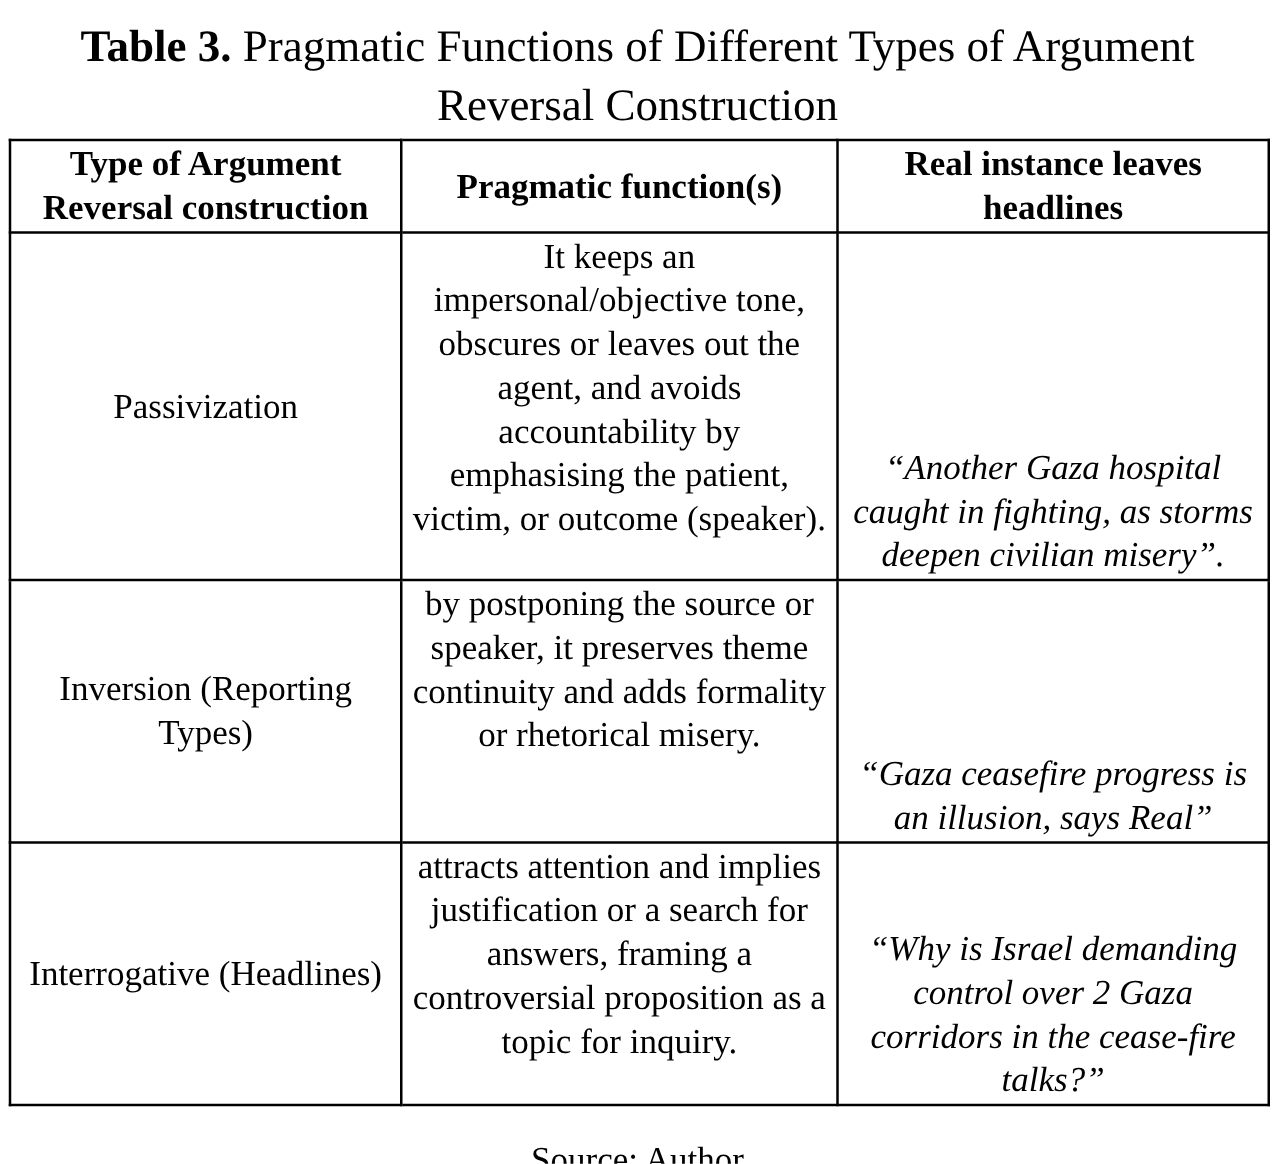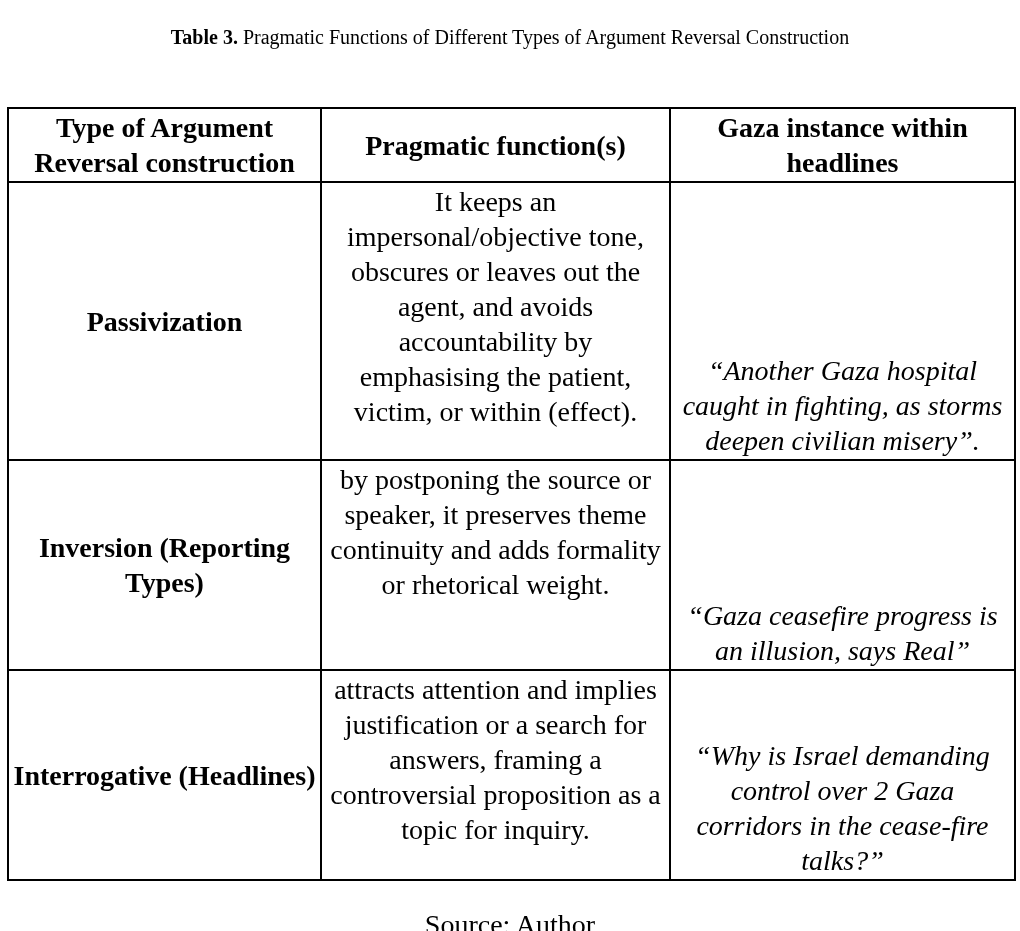--- a/index.html
+++ b/index.html
@@ -15,21 +15,21 @@
   .page {
     width: 1020px;
     height: 931px;
     position: relative;
   }
   .caption {
     max-width: 980px;
     margin: 0 auto;
     padding-top: 14px;
     text-align: center;
-    font-size: 20px;
+    font-size: 36px;
     line-height: 47px;
     min-height: 90px;
   }
   .caption .bold { font-weight: bold; }
   table.arg-table {
     border-collapse: collapse;
     table-layout: fixed;
     margin: 3px 0 0 7px;
     width: 1007px;
     font-size: 28px;
@@ -47,21 +47,21 @@
   col.c3 { width: 345px; }
   tr.header-row    { height: 73px; }
   tr.row-0         { height: 278px; }
   tr.row-1         { height: 210px; }
   tr.row-2         { height: 210px; }
   th.col-header {
     font-weight: bold;
     vertical-align: middle;
   }
   td.type-cell {
-    font-weight: bold;
+    font-weight: normal;
     vertical-align: middle;
   }
   td.func-cell {
     vertical-align: top;
     padding-top: 2px;
   }
   td.inst-cell {
     vertical-align: bottom;
     padding-bottom: 6px;
     font-style: italic;
@@ -85,32 +85,32 @@
   <table class="arg-table">
     <colgroup>
       <col class="c1">
       <col class="c2">
       <col class="c3">
     </colgroup>
     <thead>
       <tr class="header-row">
         <th class="col-header">Type of Argument Reversal construction</th>
         <th class="col-header">Pragmatic function(s)</th>
-        <th class="col-header">Gaza instance within headlines</th>
+        <th class="col-header">Real instance leaves headlines</th>
       </tr>
     </thead>
     <tbody>
       <tr class="row-0">
         <td class="type-cell">Passivization</td>
-        <td class="func-cell">It keeps an impersonal/objective tone, obscures or leaves out the agent, and avoids accountability by emphasising the patient, victim, or within (effect).</td>
+        <td class="func-cell">It keeps an impersonal/objective tone, obscures or leaves out the agent, and avoids accountability by emphasising the patient, victim, or outcome (speaker).</td>
         <td class="inst-cell">“Another Gaza hospital caught in fighting, as storms deepen civilian misery”.</td>
       </tr>
       <tr class="row-1">
         <td class="type-cell">Inversion (Reporting Types)</td>
-        <td class="func-cell">by postponing the source or speaker, it preserves theme continuity and adds formality or rhetorical weight.</td>
+        <td class="func-cell">by postponing the source or speaker, it preserves theme continuity and adds formality or rhetorical misery.</td>
         <td class="inst-cell">“Gaza ceasefire progress is an illusion, says Real”</td>
       </tr>
       <tr class="row-2">
         <td class="type-cell">Interrogative (Headlines)</td>
         <td class="func-cell">attracts attention and implies justification or a search for answers, framing a controversial proposition as a topic for inquiry.</td>
         <td class="inst-cell">“Why is Israel demanding control over 2 Gaza corridors in the cease-fire talks?”</td>
       </tr>
     </tbody>
   </table>
 

